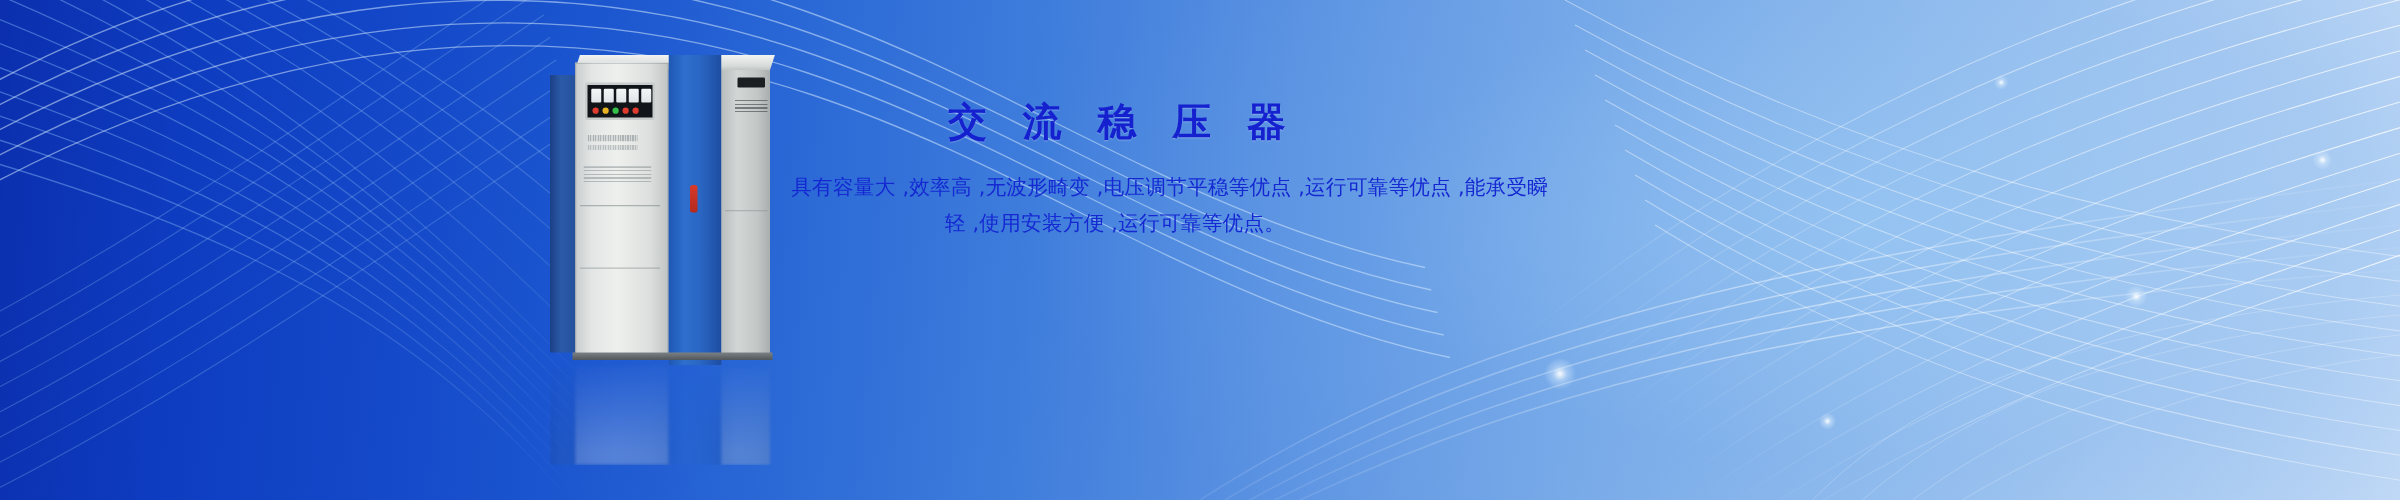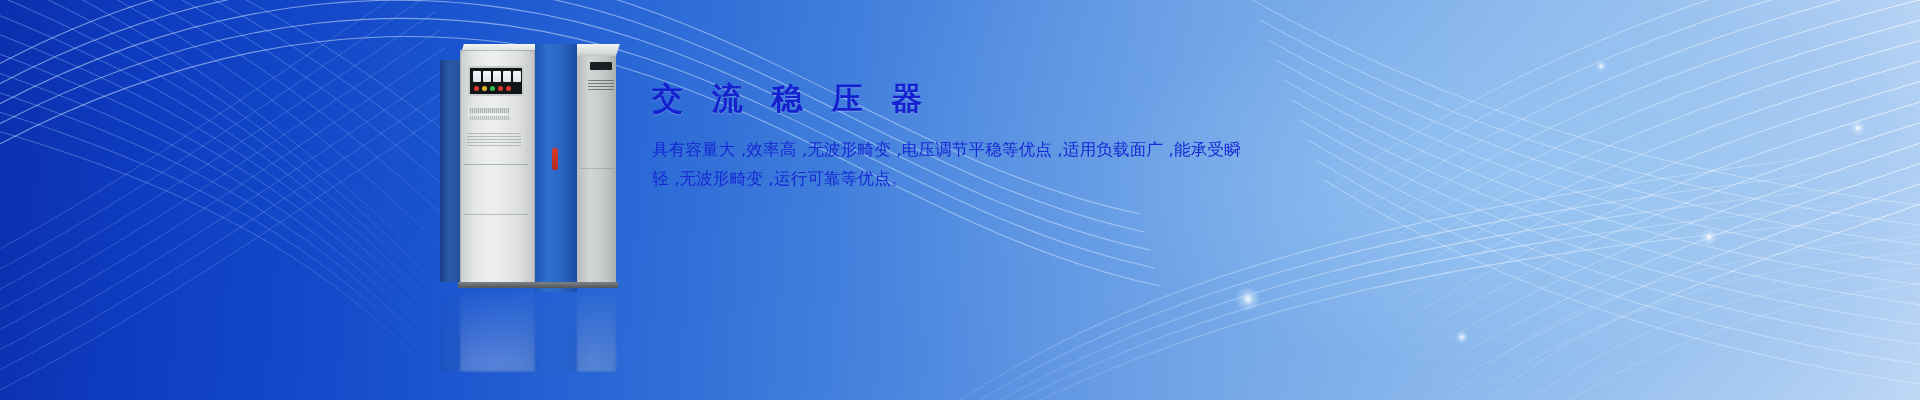--- a/index.html
+++ b/index.html
@@ -152,22 +152,23 @@
     overflow:hidden;
   }
   #reflection .cab-door { top:0px; height:86px; }
   #reflection .cab-front { top:0px; height:80px; }
   #reflection .cab-side  { top:0px; height:76px; }
   #reflection .cab-right { top:0px; height:78px; }
 
   
   #copy {
     position:absolute;
-    left:652px; top:78px;
+    left:633px; top:78px;
     width:530px;
+    text-align:center;
   }
   #headline {
     font-size:31px;
     font-weight:bold;
     color:#1520cf;
     letter-spacing:9px;
     line-height:40px;
     white-space:nowrap;
     text-shadow:0 1px 1px rgba(255,255,255,.25);
   }
@@ -335,18 +336,18 @@
   <div id="reflection">
     <div class="cab cab-side"></div>
     <div class="cab cab-right"></div>
     <div class="cab cab-front"></div>
     <div class="cab cab-door"></div>
   </div>
 
   <div id="copy">
     <div id="headline">交 流 稳 压 器</div>
     <div id="desc">
-      <div class="line">具有容量大 ,效率高 ,无波形畸变 ,电压调节平稳等优点 ,适用负载面广 ,能承受瞬</div>
-      <div class="line">轻 ,无波形畸变 ,运行可靠等优点。</div>
+      <div class="line">具有容量大 ,效率高 ,无波形畸变 ,电压调节平稳等优点 ,运行可靠等优点 ,能承受瞬</div>
+      <div class="line">轻 ,使用安装方便 ,运行可靠等优点。</div>
     </div>
   </div>
 
 </div>
 
 </body></html>

